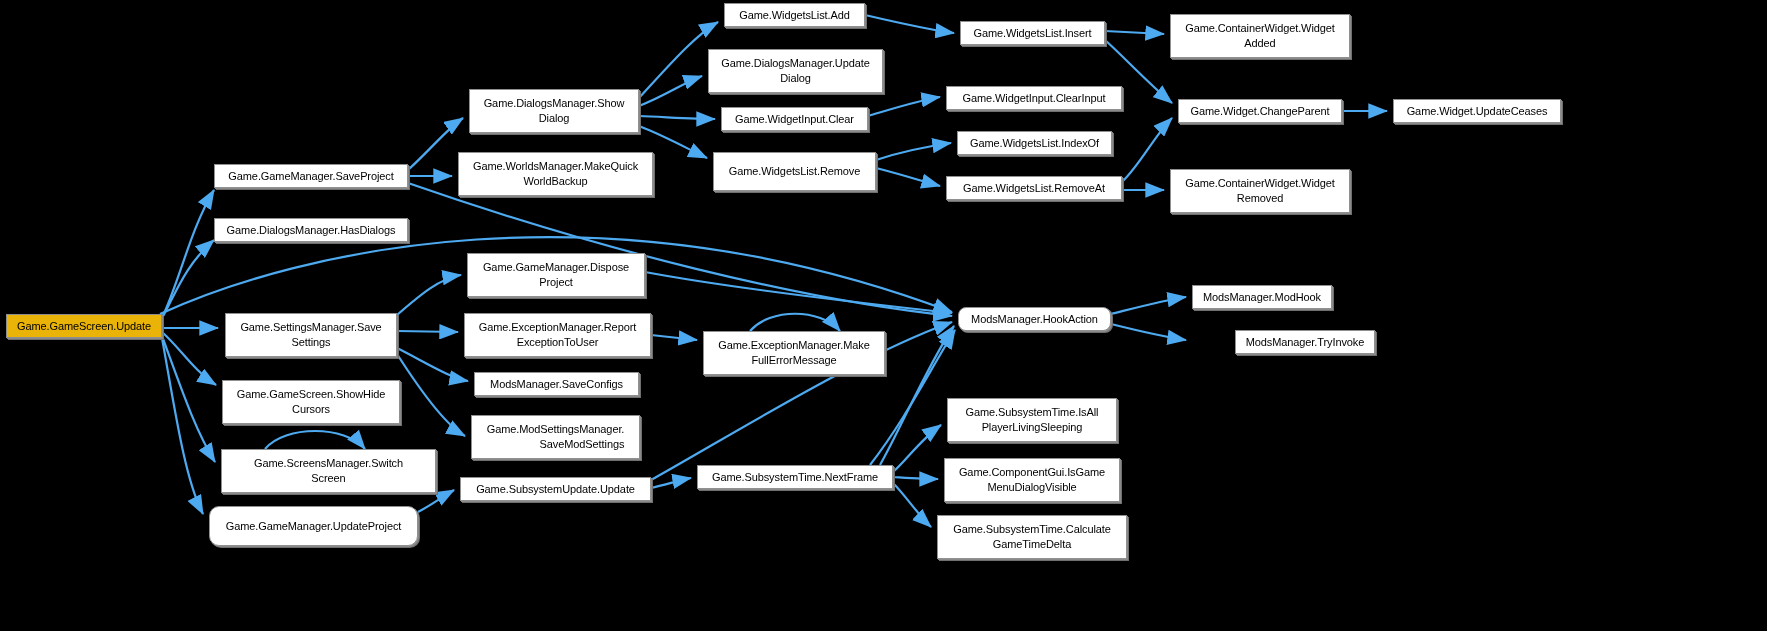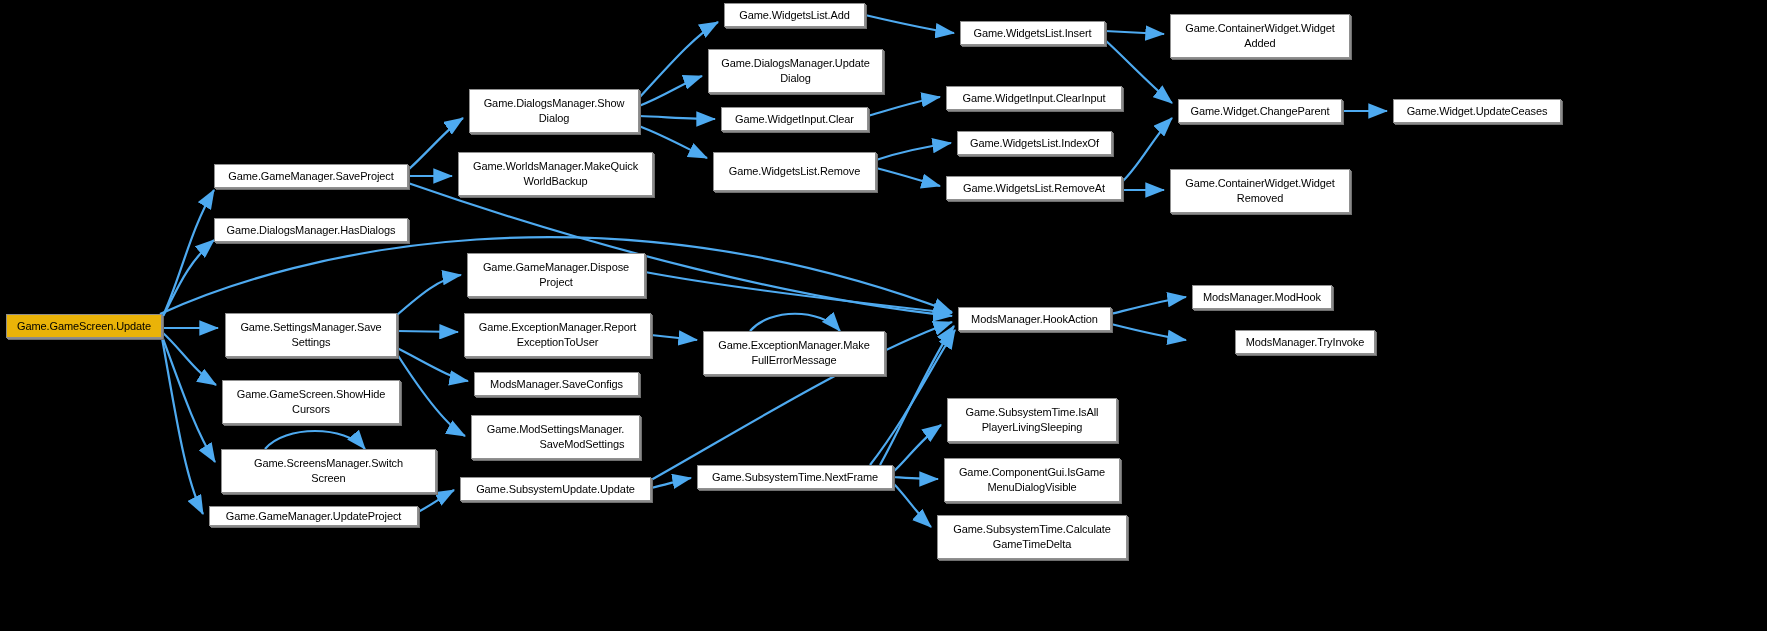--- a/index.html
+++ b/index.html
@@ -104,21 +104,21 @@
   <div id="node-layer">
       <div class="node current" style="left: 6px; top: 314px; width: 156px; height: 24px;">Game.GameScreen.Update</div>
       <div class="node" style="left: 214px; top: 164px; width: 194px; height: 24px;">Game.GameManager.SaveProject</div>
       <div class="node" style="left: 214px; top: 218px; width: 194px; height: 24px;">Game.DialogsManager.HasDialogs</div>
       <div class="node" style="left: 225px; top: 313px; width: 172px; height: 44px;">Game.SettingsManager.Save
 Settings</div>
       <div class="node" style="left: 222px; top: 372px; width: 178px; height: 44px; margin-top: 8px;">Game.GameScreen.ShowHide
 Cursors</div>
       <div class="node" style="left: 221px; top: 449px; width: 215px; height: 44px;">Game.ScreensManager.Switch
 Screen</div>
-      <div class="node" style="left: 209px; top: 506px; width: 209px; height: 20px;">Game.GameManager.UpdateProject</div>
+      <div class="node" style="left: 209px; top: 506px; width: 209px; height: 40px; border-radius: 10px;">Game.GameManager.UpdateProject</div>
       <div class="node" style="left: 469px; top: 89px; width: 170px; height: 44px;">Game.DialogsManager.Show
 Dialog</div>
       <div class="node" style="left: 458px; top: 152px; width: 195px; height: 44px;">Game.WorldsManager.MakeQuick
 WorldBackup</div>
       <div class="node" style="left: 467px; top: 253px; width: 178px; height: 44px;">Game.GameManager.Dispose
 Project</div>
       <div class="node" style="left: 464px; top: 313px; width: 187px; height: 44px;">Game.ExceptionManager.Report
 ExceptionToUser</div>
       <div class="node" style="left: 474px; top: 372px; width: 165px; height: 24px;">ModsManager.SaveConfigs</div>
       <div class="node" style="left: 471px; top: 415px; width: 169px; height: 44px; text-align: right;">Game.ModSettingsManager.
@@ -129,21 +129,21 @@
 Dialog</div>
       <div class="node" style="left: 721px; top: 107px; width: 147px; height: 24px;">Game.WidgetInput.Clear</div>
       <div class="node" style="left: 713px; top: 152px; width: 163px; height: 39px;">Game.WidgetsList.Remove</div>
       <div class="node" style="left: 703px; top: 331px; width: 182px; height: 44px;">Game.ExceptionManager.Make
 FullErrorMessage</div>
       <div class="node" style="left: 697px; top: 465px; width: 196px; height: 24px;">Game.SubsystemTime.NextFrame</div>
       <div class="node" style="left: 960px; top: 21px; width: 145px; height: 24px;">Game.WidgetsList.Insert</div>
       <div class="node" style="left: 946px; top: 86px; width: 176px; height: 24px;">Game.WidgetInput.ClearInput</div>
       <div class="node" style="left: 957px; top: 131px; width: 155px; height: 24px;">Game.WidgetsList.IndexOf</div>
       <div class="node" style="left: 946px; top: 176px; width: 176px; height: 24px;">Game.WidgetsList.RemoveAt</div>
-      <div class="node" style="left: 958px; top: 307px; width: 153px; height: 24px;">ModsManager.HookAction</div>
+      <div class="node" style="left: 958px; top: 307px; width: 153px; height: 24px; border-radius: 8px;">ModsManager.HookAction</div>
       <div class="node" style="left: 947px; top: 398px; width: 170px; height: 44px;">Game.SubsystemTime.IsAll
 PlayerLivingSleeping</div>
       <div class="node" style="left: 944px; top: 458px; width: 176px; height: 44px;">Game.ComponentGui.IsGame
 MenuDialogVisible</div>
       <div class="node" style="left: 937px; top: 515px; width: 190px; height: 44px;">Game.SubsystemTime.Calculate
 GameTimeDelta</div>
       <div class="node" style="left: 1170px; top: 14px; width: 180px; height: 44px;">Game.ContainerWidget.Widget
 Added</div>
       <div class="node" style="left: 1178px; top: 99px; width: 164px; height: 24px;">Game.Widget.ChangeParent</div>
       <div class="node" style="left: 1170px; top: 169px; width: 180px; height: 44px;">Game.ContainerWidget.Widget

